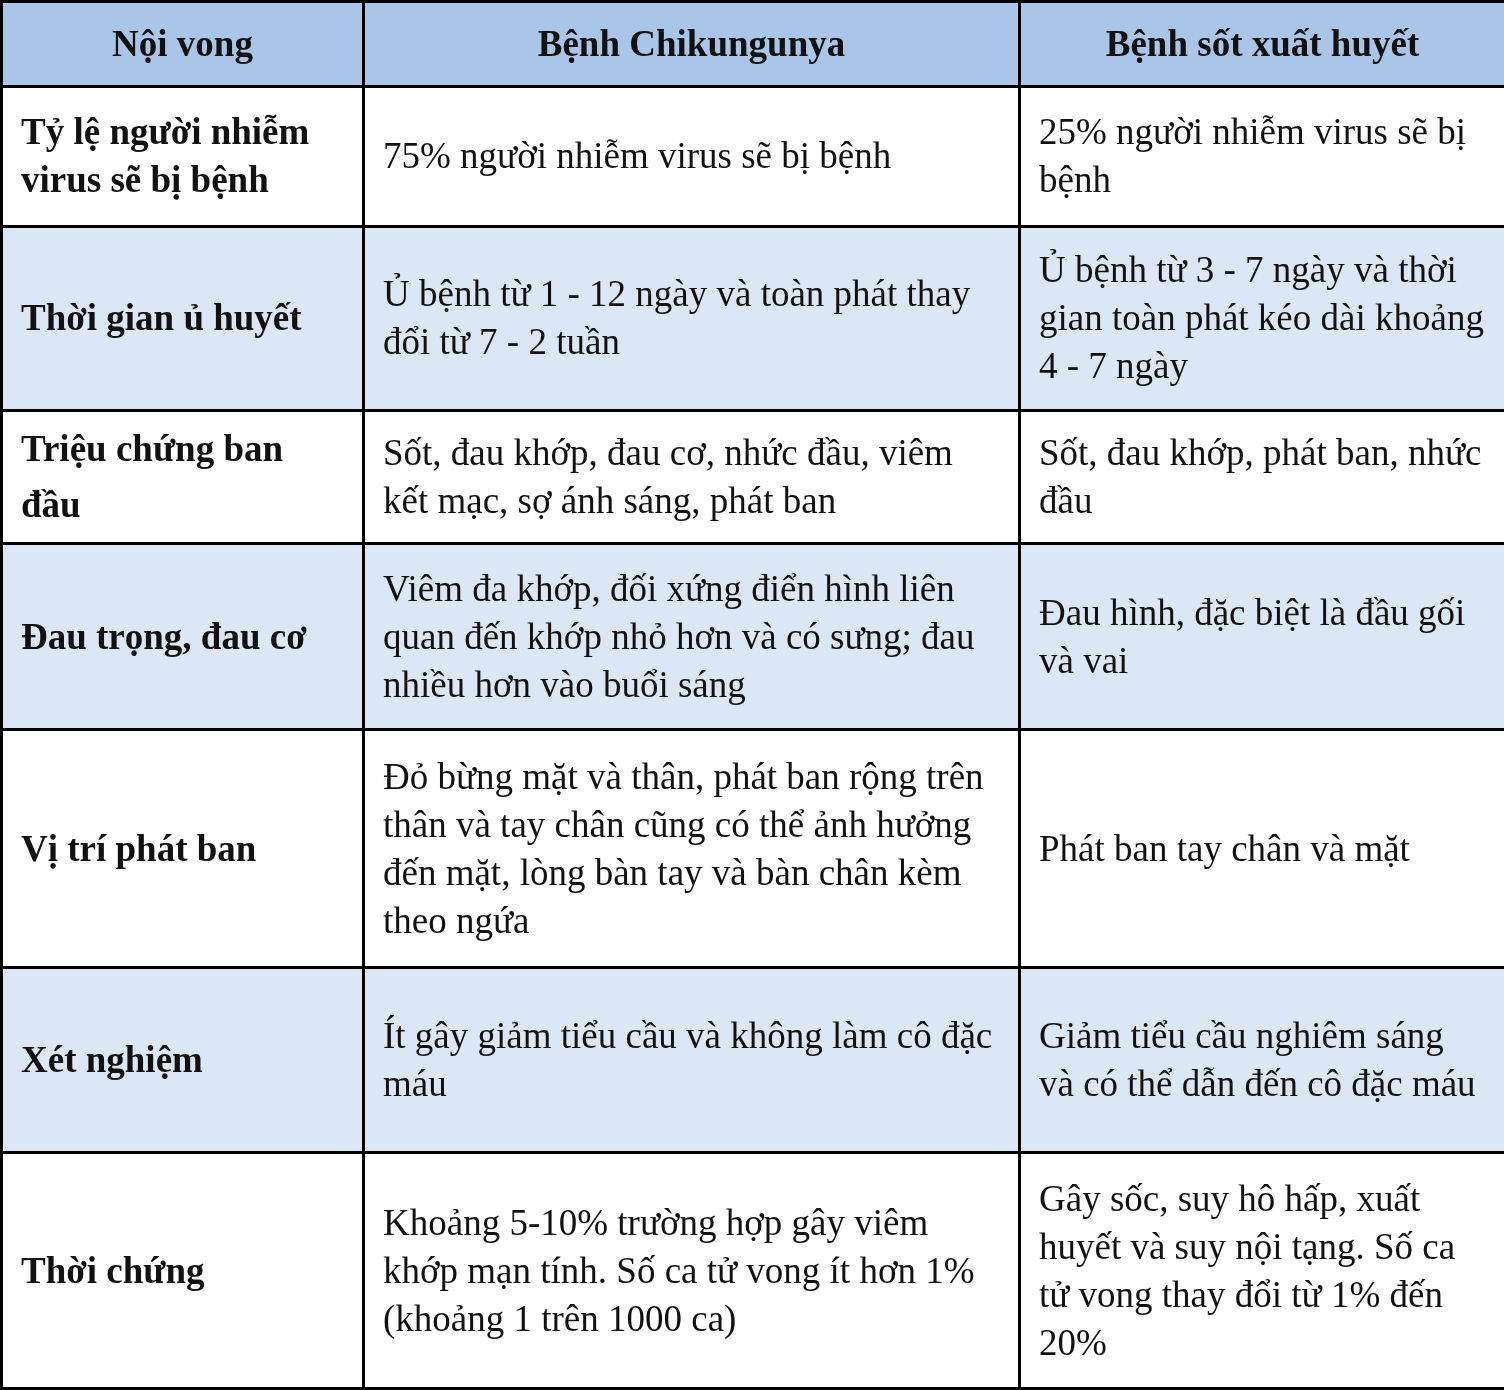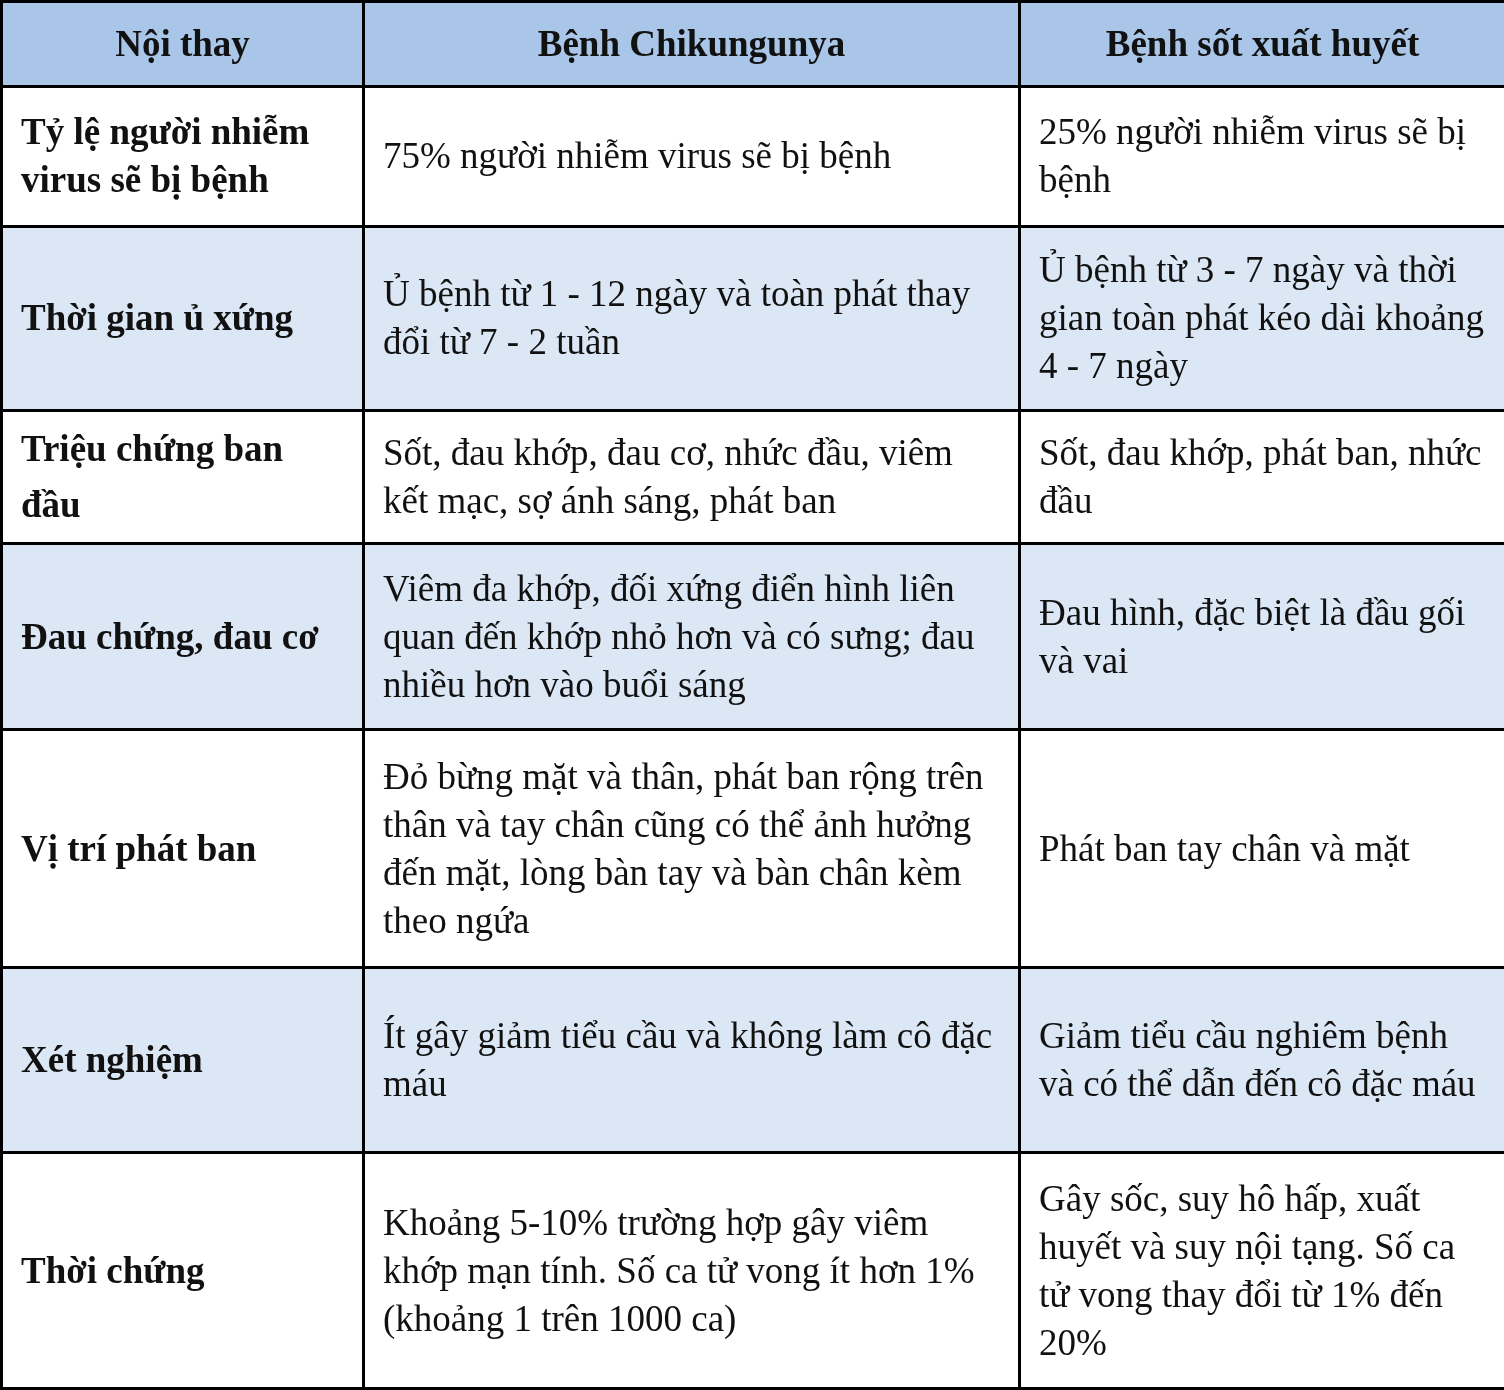--- a/index.html
+++ b/index.html
@@ -61,55 +61,55 @@
 <body>
 
 <table class="cmp">
   <colgroup>
     <col class="c1">
       <col class="c2">
       <col class="c3">
   </colgroup>
   <thead>
     <tr>
-      <th>Nội thay</th>
+      <th>Nội vong</th>
       <th>Bệnh Chikungunya</th>
       <th>Bệnh sốt xuất huyết</th>
     </tr>
   </thead>
   <tbody>
     <tr class="plain r1">
       <td class="label">Tỷ lệ người nhiễm virus sẽ bị bệnh</td>
       <td>75% người nhiễm virus sẽ bị bệnh</td>
       <td>25% người nhiễm virus sẽ bị bệnh</td>
     </tr>
     <tr class="alt r2">
-      <td class="label">Thời gian ủ xứng</td>
+      <td class="label">Thời gian ủ huyết</td>
       <td>Ủ bệnh từ 1 - 12 ngày và toàn phát thay đổi từ 7 - 2 tuần</td>
       <td>Ủ bệnh từ 3 - 7 ngày và thời gian toàn phát kéo dài khoảng 4 - 7 ngày</td>
     </tr>
     <tr class="plain r3">
       <td class="label tall">Triệu chứng ban đầu</td>
       <td>Sốt, đau khớp, đau cơ, nhức đầu, viêm kết mạc, sợ ánh sáng, phát ban</td>
       <td>Sốt, đau khớp, phát ban, nhức đầu</td>
     </tr>
     <tr class="alt r4">
-      <td class="label">Đau chứng, đau cơ</td>
+      <td class="label">Đau trọng, đau cơ</td>
       <td>Viêm đa khớp, đối xứng điển hình liên quan đến khớp nhỏ hơn và có sưng; đau nhiều hơn vào buổi sáng</td>
       <td>Đau hình, đặc biệt là đầu gối và vai</td>
     </tr>
     <tr class="plain r5">
       <td class="label">Vị trí phát ban</td>
       <td>Đỏ bừng mặt và thân, phát ban rộng trên thân và tay chân cũng có thể ảnh hưởng đến mặt, lòng bàn tay và bàn chân kèm theo ngứa</td>
       <td>Phát ban tay chân và mặt</td>
     </tr>
     <tr class="alt r6">
       <td class="label">Xét nghiệm</td>
       <td>Ít gây giảm tiểu cầu và không làm cô đặc máu</td>
-      <td>Giảm tiểu cầu nghiêm bệnh và có thể dẫn đến cô đặc máu</td>
+      <td>Giảm tiểu cầu nghiêm sáng và có thể dẫn đến cô đặc máu</td>
     </tr>
     <tr class="plain r7">
       <td class="label">Thời chứng</td>
       <td>Khoảng 5-10% trường hợp gây viêm khớp mạn tính. Số ca tử vong ít hơn 1% (khoảng 1 trên 1000 ca)</td>
       <td>Gây sốc, suy hô hấp, xuất huyết và suy nội tạng. Số ca tử vong thay đổi từ 1% đến 20%</td>
     </tr>
   </tbody>
 </table>
 
 </body></html>

